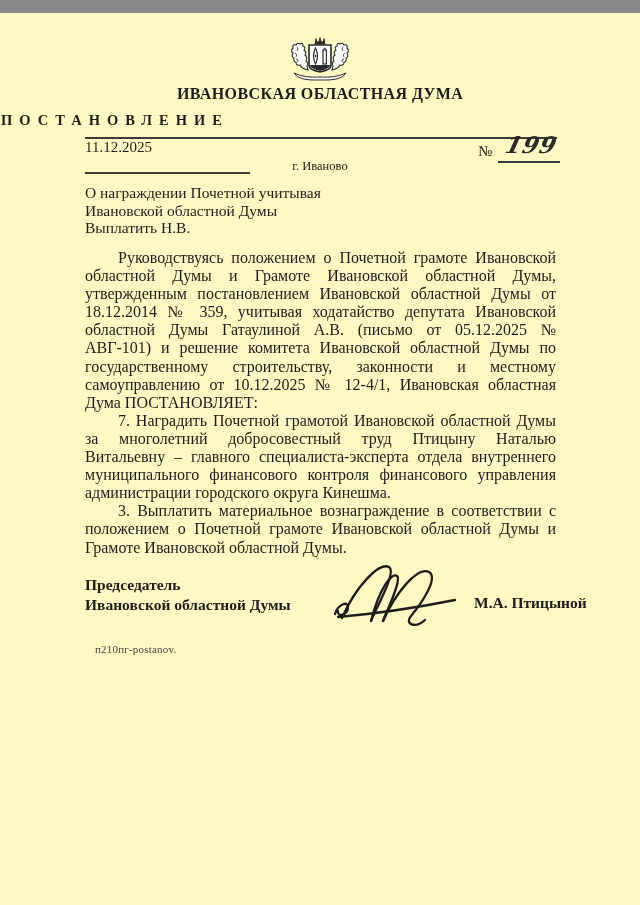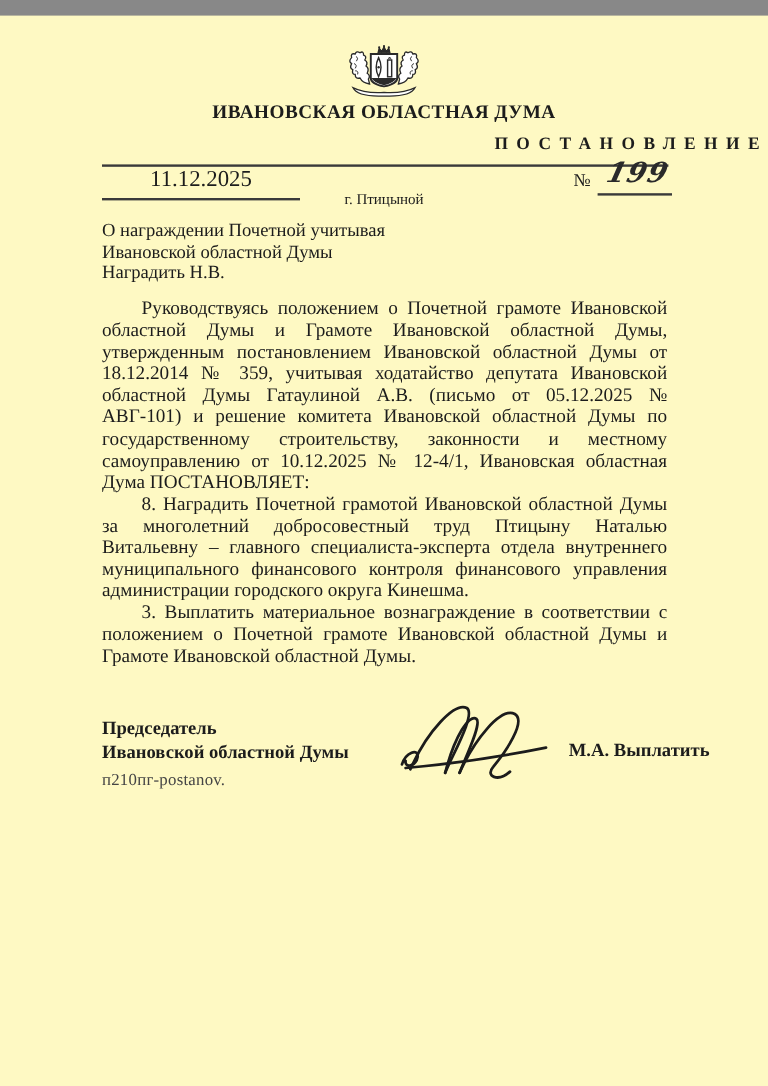--- a/index.html
+++ b/index.html
@@ -12,32 +12,32 @@
     color:#1c1c1c;
     overflow:hidden;
   }
   .emblem{position:absolute;top:24px;left:0;right:0;text-align:center;}
   .org-name{
     position:absolute;top:72px;left:0;right:0;
     text-align:center;font-weight:bold;font-size:16px;letter-spacing:0.4px;
   }
   .doc-type{
     position:absolute;top:99px;left:0;right:0;
-    text-align:right;font-weight:bold;font-size:14.5px;letter-spacing:7px;
+    text-align:left;font-weight:bold;font-size:14.5px;letter-spacing:7px;
     padding-left:1px; 
   }
   .top-rule{
     position:absolute;top:124px;left:85px;width:472px;
     border-top:2px solid #3a3a3a;
   }
   .date-cell{
     position:absolute;top:126px;left:85px;width:165px;
-    text-align:center;font-size:19px;
+    font-size:15px;
     border-bottom:2px solid #3a3a3a;
-    padding-bottom:4px;
+    padding-bottom:16px;
   }
   .num-wrap{
     position:absolute;top:124px;left:478px;
     display:flex;align-items:flex-end;
   }
   .num-sign{font-size:15px;margin-right:6px;padding-bottom:3px;}
   .num-line{
     width:62px;border-bottom:2px solid #3a3a3a;
     text-align:center;height:24px;position:relative;
   }
@@ -54,33 +54,33 @@
   }
   .subject{
     position:absolute;top:171px;left:85px;
     font-size:15.5px;line-height:17.5px;
   }
   .body-text{
     position:absolute;top:236px;left:85px;width:471px;
     font-size:16px;line-height:18.1px;text-align:justify;
   }
   .body-text p{margin:0;text-indent:33px;}
-  .sig-block{position:absolute;top:585px;left:85px;width:510px;height:70px;}
+  .sig-block{position:absolute;top:562px;left:85px;width:510px;height:70px;}
   .sig-title{
     position:absolute;left:0;top:0;
     font-weight:bold;font-size:15.5px;line-height:19.5px;
   }
   .sig-autograph{position:absolute;left:243px;top:-16px;}
   .sig-name{
     position:absolute;left:389px;top:19px;
     font-weight:bold;font-size:15.5px;white-space:nowrap;
   }
   .footer-ref{
-    position:absolute;left:85px;top:630px;
-    font-size:14px;color:#444;letter-spacing:0.2px;
+    position:absolute;left:95px;top:630px;
+    font-size:11px;color:#444;letter-spacing:0.2px;
   }
   .scan-edge{
     position:absolute;left:0;bottom:0;height:2px;width:330px;
     background:linear-gradient(to right,#222 0%,#333 25%,#555 45%,#9a9a9a 75%,#c9c9c9 100%);
   }
 </style>
 </head>
 <body>
 
 <div class="page">
@@ -120,50 +120,50 @@
 
   <div class="date-cell">11.12.2025</div>
 
   <div class="num-wrap">
     <span class="num-sign">№</span>
     <span class="num-line">
       <span class="handwritten">199</span>
     </span>
   </div>
 
-  <div class="place">г. Птицыной</div>
+  <div class="place">г. Иваново</div>
 
   <div class="subject">
     <div>О награждении Почетной учитывая</div>
     <div>Ивановской областной Думы</div>
-    <div>Наградить Н.В.</div>
+    <div>Выплатить Н.В.</div>
   </div>
 
   <div class="body-text">
     <p>Руководствуясь положением о Почетной грамоте Ивановской областной Думы и Грамоте Ивановской областной Думы, утвержденным постановлением Ивановской областной Думы от 18.12.2014 № 359, учитывая ходатайство депутата Ивановской областной Думы Гатаулиной А.В. (письмо от 05.12.2025 № АВГ-101) и решение комитета Ивановской областной Думы по государственному строительству, законности и местному самоуправлению от 10.12.2025 № 12-4/1, Ивановская областная Дума ПОСТАНОВЛЯЕТ:</p>
-    <p>8. Наградить Почетной грамотой Ивановской областной Думы за многолетний добросовестный труд Птицыну Наталью Витальевну – главного специалиста-эксперта отдела внутреннего муниципального финансового контроля финансового управления администрации городского округа Кинешма.</p>
+    <p>7. Наградить Почетной грамотой Ивановской областной Думы за многолетний добросовестный труд Птицыну Наталью Витальевну – главного специалиста-эксперта отдела внутреннего муниципального финансового контроля финансового управления администрации городского округа Кинешма.</p>
     <p>3. Выплатить материальное вознаграждение в соответствии с положением о Почетной грамоте Ивановской областной Думы и Грамоте Ивановской областной Думы.</p>
   </div>
 
   <div class="sig-block">
     <div class="sig-title">
       <div>Председатель</div>
       <div>Ивановской областной Думы</div>
     </div>
     <div class="sig-autograph">
       <svg width="130" height="78" viewBox="0 0 130 78" fill="none" xmlns="http://www.w3.org/2000/svg">
         <g stroke="#1c1c1c" stroke-width="2.3" stroke-linecap="round" fill="none">
           <path d="M7 55 C10 45 21 41 20 49 C19 56 9 59 10 52"></path>
           <path d="M14 59 C28 27 51 3 61 8 C69 13 48 49 43 62"></path>
           <path d="M43 62 C51 31 63 13 69 17 C74 21 59 51 55 62"></path>
           <path d="M55 62 C67 35 89 7 101 13 C111 19 93 45 83 57 C76 65 87 70 97 61"></path>
           <path d="M10 58 C45 55 92 48 127 41"></path>
         </g>
       </svg>
     </div>
-    <div class="sig-name">М.А. Выплатить</div>
+    <div class="sig-name">М.А. Птицыной</div>
   </div>
 
   <div class="footer-ref">п210пг-postanov.</div>
 
   <div class="scan-edge"></div>
 
 </div>
 
 </body></html>

